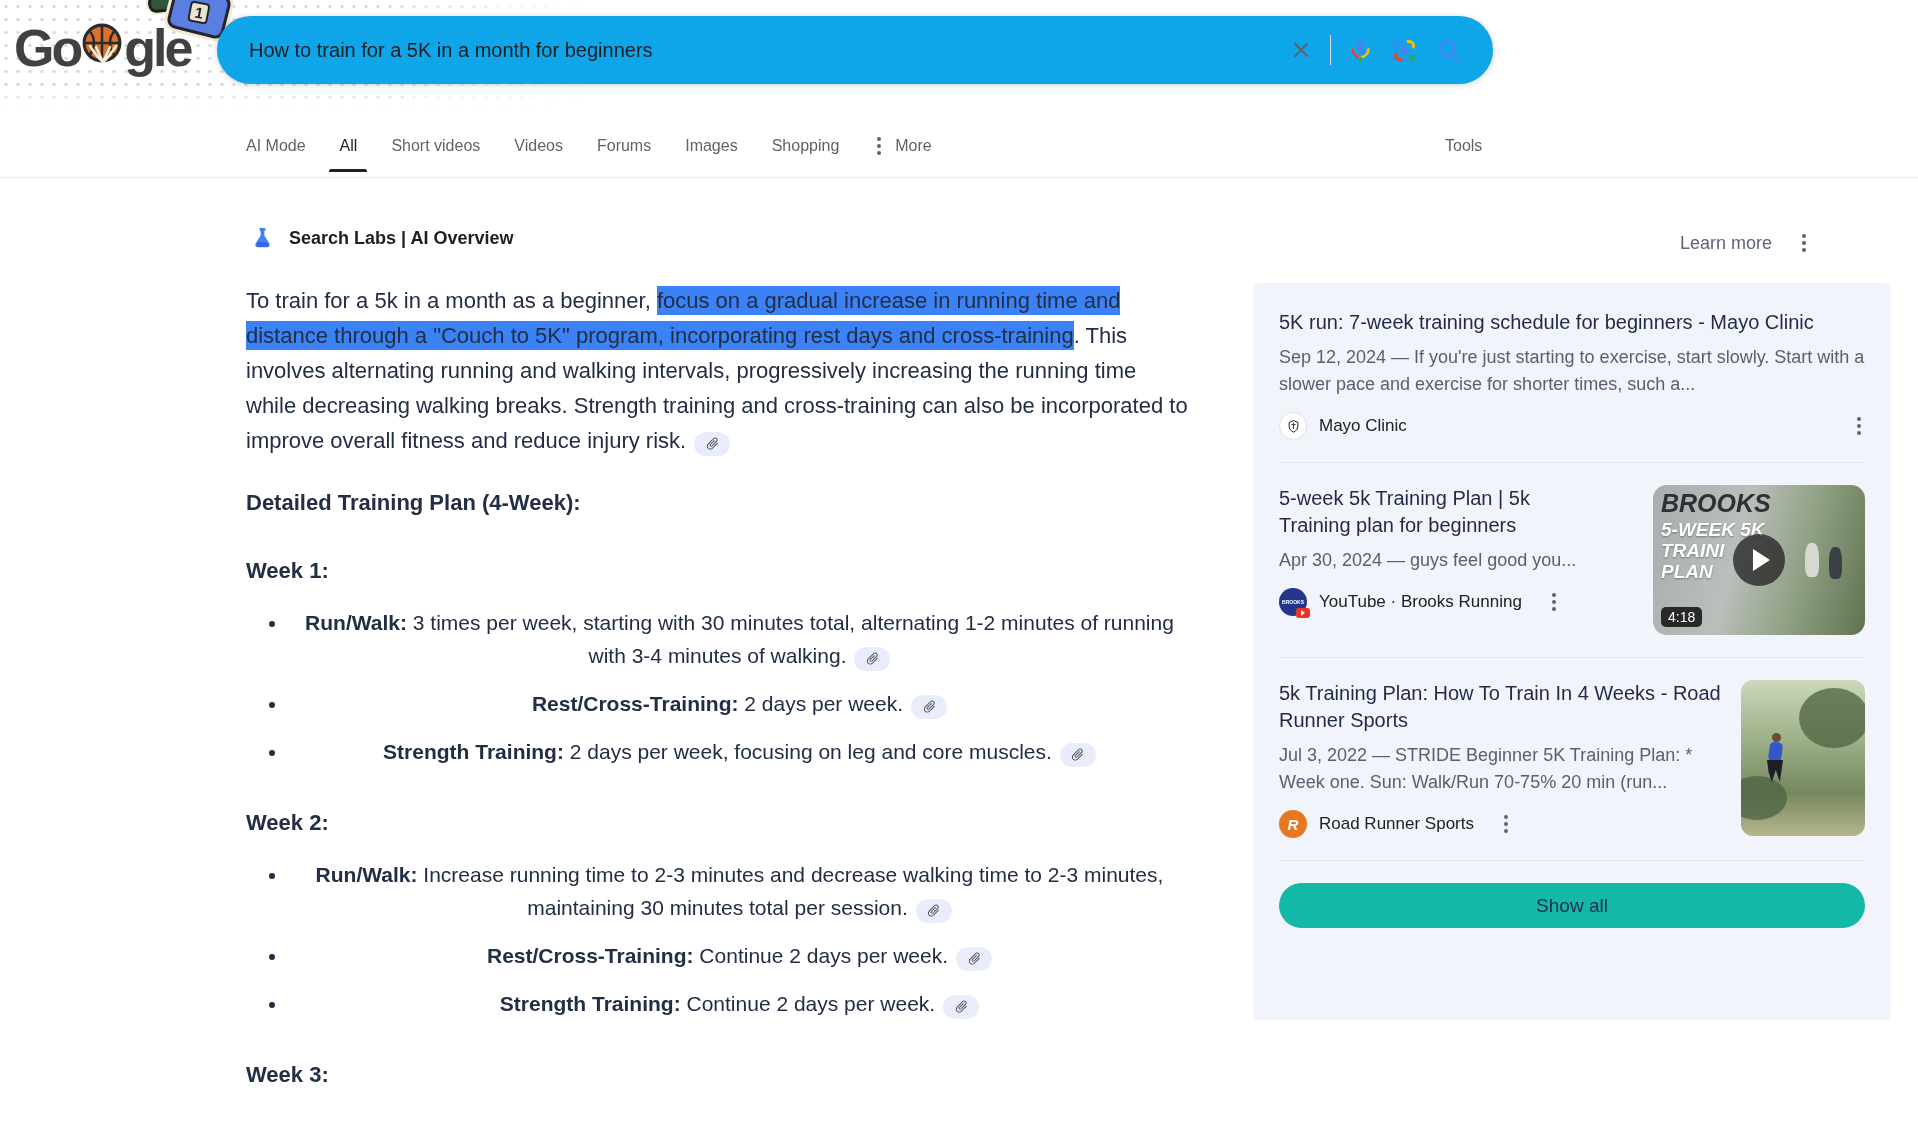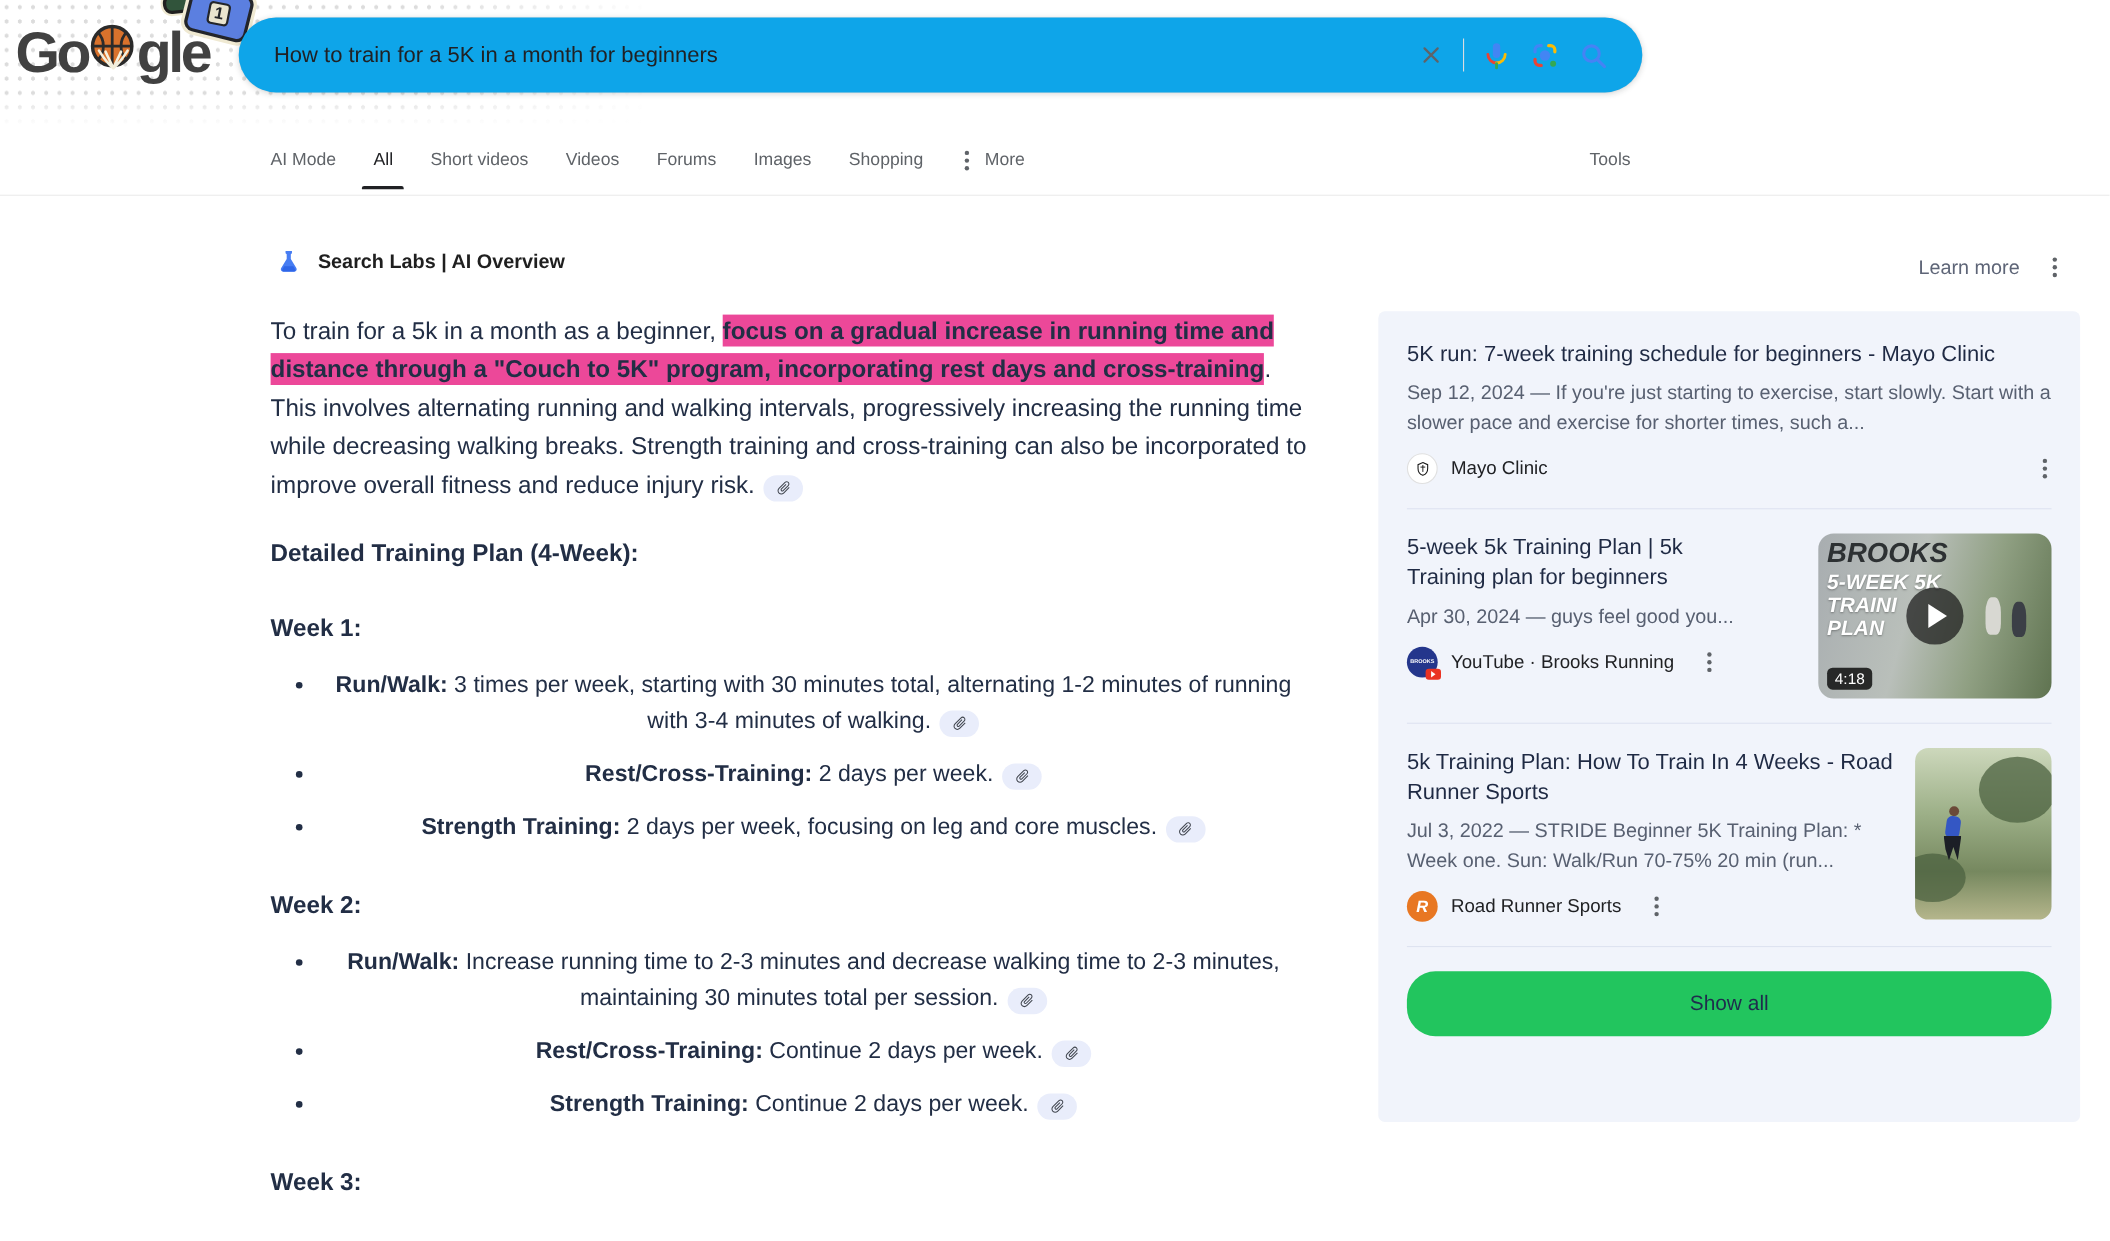--- a/index.html
+++ b/index.html
@@ -49,29 +49,29 @@
   .tab.active::after { content:""; position:absolute; left:50%; transform:translateX(-50%);
     bottom:0; width:38px; height:3px; background:#202124; border-radius:2px 2px 0 0; }
   .tab-more { display:flex; align-items:center; gap:10px; cursor:pointer; }
   .tools { position:absolute; left:1445px; top:120px; height:52px; display:flex;
     align-items:center; font-size:16px; color:#5f6368; cursor:pointer; }
   .tabs-divider { position:absolute; left:0; top:177px; width:1918px; height:1px; background:#ebebeb; }
 
   
   .ai-header { position:absolute; left:250px; top:226px; display:flex; align-items:center; gap:14px; }
   .ai-header .label { font-size:18px; font-weight:700; color:#1f1f1f; }
-  .ai-actions { position:absolute; left:1744px; top:230px; display:flex; align-items:center; gap:26px; }
+  .ai-actions { position:absolute; left:1680px; top:230px; display:flex; align-items:center; gap:26px; }
   .learn-more { font-size:18px; color:#5e6577; cursor:pointer; }
   .kebab { display:flex; flex-direction:column; gap:3px; padding:4px; cursor:pointer; }
   .kebab i { width:4px; height:4px; border-radius:50%; background:#5f6368; }
 
   
   .main-col { position:absolute; left:246px; top:283px; width:945px; color:#222e45; }
   .intro { font-size:22px; line-height:35px; }
-  mark.hl { background:#ec4899; color:#222e45; font-weight:700; padding:2px 0; }
+  mark.hl { background:#3b82f6; color:#222e45; font-weight:400; padding:2px 0; }
   .chip { display:inline-flex; align-items:center; justify-content:center;
     width:36px; height:24px; background:#e9edfb; border-radius:12px; margin-left:8px;
     vertical-align:-3px; cursor:pointer; }
   .chip svg { transform:rotate(45deg); }
   .plan-heading { margin-top:32px; font-size:22px; font-weight:700; color:#222e45; }
   .week-heading { margin-top:42px; font-size:22px; font-weight:700; color:#222e45; }
   .week-list { margin-top:22px; padding-left:42px; }
   .week-list li { font-size:21px; line-height:33px; margin-bottom:15px; color:#222e45;text-align:center; }
   .week-list .lead { font-weight:700; }
 
@@ -116,21 +116,21 @@
     flex:0 0 auto; cursor:pointer;
     background:linear-gradient(180deg,#cdd8bc 0%,#9db088 38%,#76885f 72%,#b5b68c 100%); }
   .rrs-bush { position:absolute; background:#4c6140; border-radius:50%; opacity:.75; }
   .rrs-runner-torso { position:absolute; left:28px; top:62px; width:13px; height:20px;
     background:#3457c4; border-radius:5px; transform:rotate(8deg); }
   .rrs-runner-head { position:absolute; left:31px; top:53px; width:9px; height:9px;
     background:#6b4a38; border-radius:50%; }
   .rrs-runner-legs { position:absolute; left:26px; top:80px; width:16px; height:22px;
     background:#1c1f26; clip-path:polygon(0 0,100% 0,80% 100%,55% 45%,30% 100%,10% 55%); }
 
-  .show-all { margin-top:22px; height:59px; background:#22c55e; border-radius:26px;
+  .show-all { margin-top:22px; height:45px; background:#14b8a6; border-radius:26px;
     display:flex; align-items:center; justify-content:center; font-size:19px;
     color:#1f2c4d; cursor:pointer; }
 </style>
 </head>
 <body>
 
 <div class="canvas">
 
   <div class="halftone"></div>
   <div class="halftone-fade"></div>

